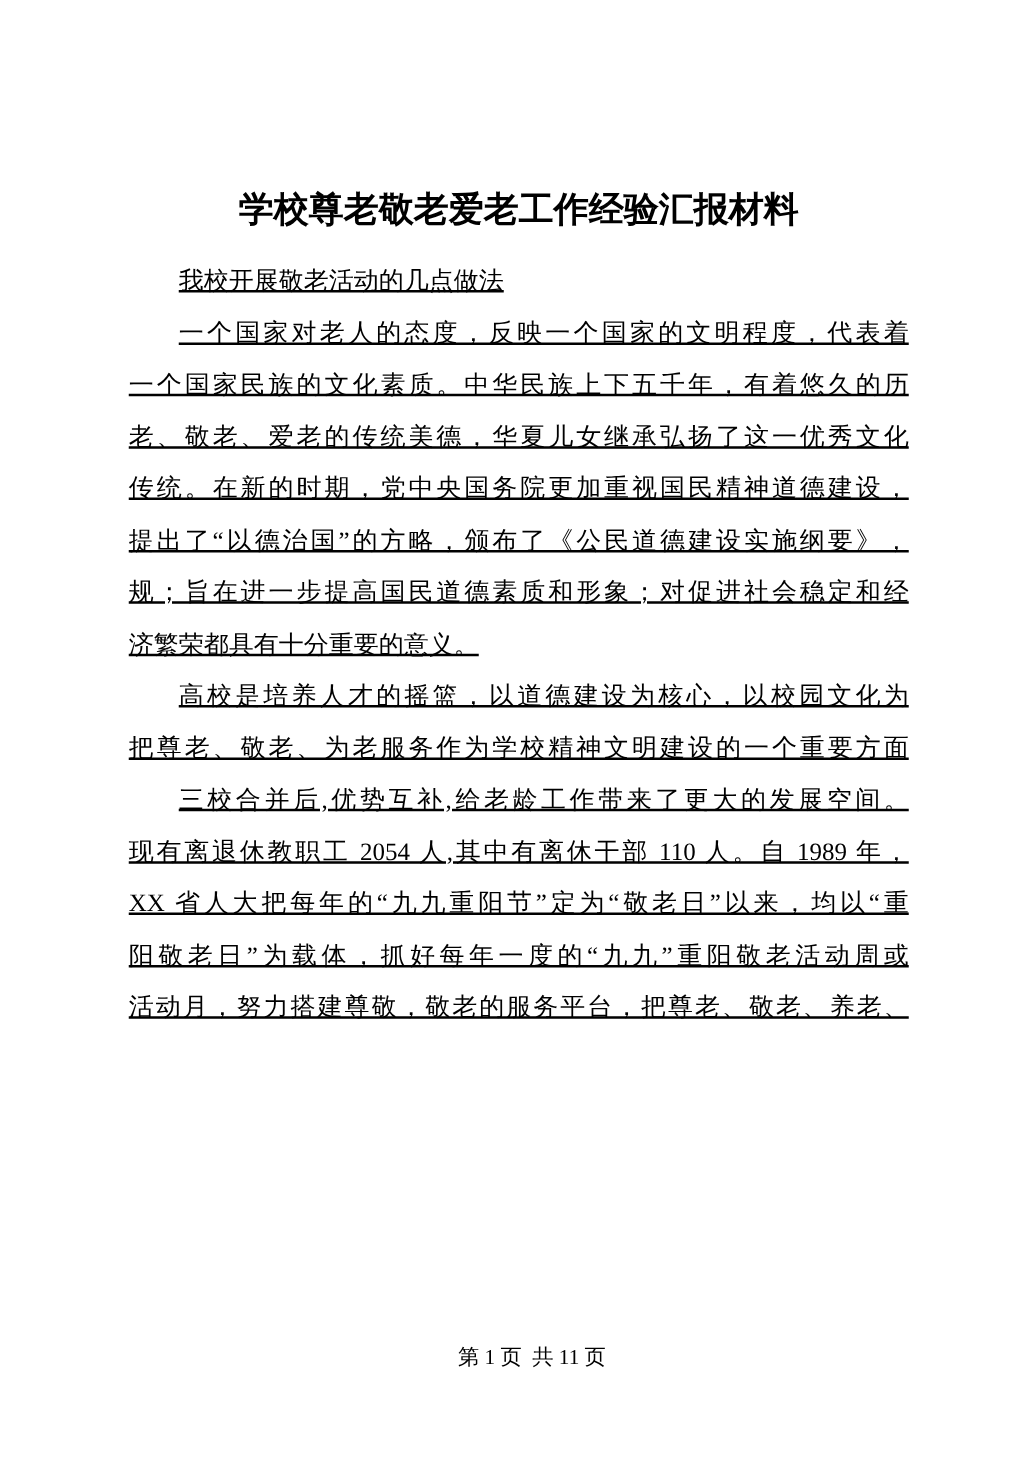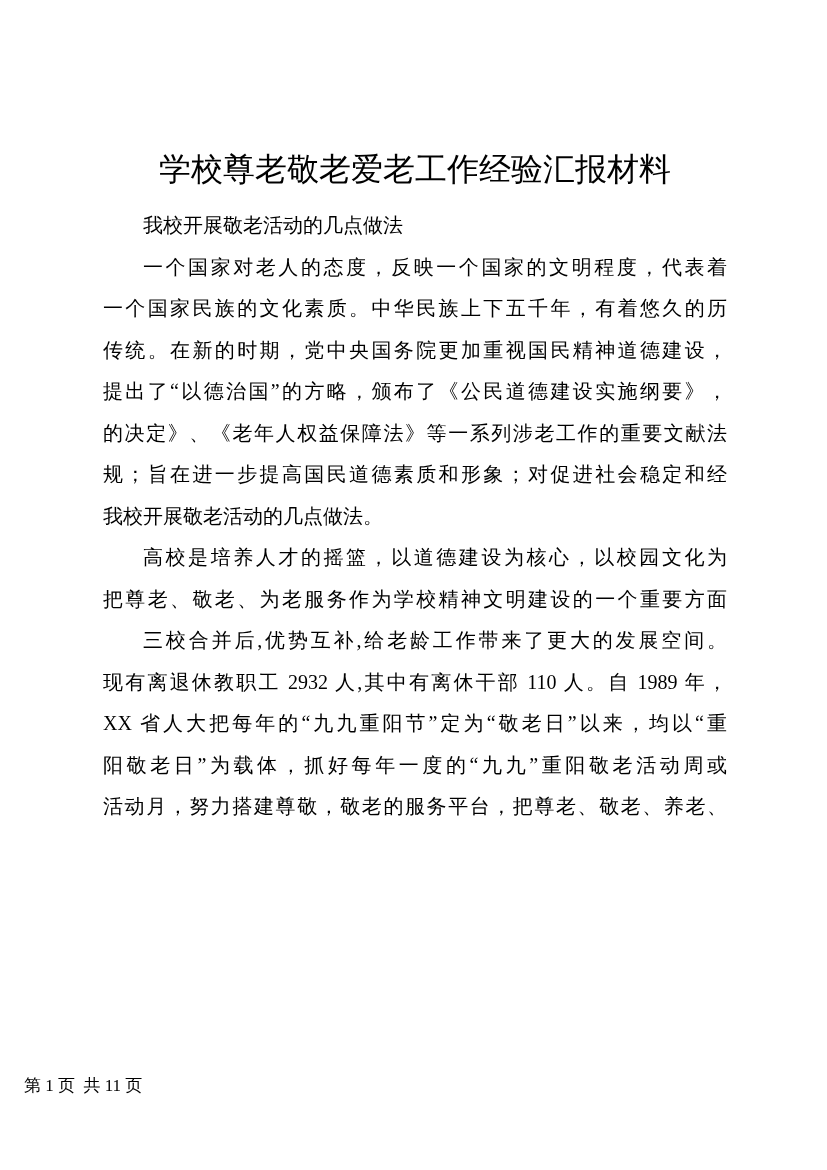--- a/index.html
+++ b/index.html
@@ -15,79 +15,81 @@
     position: relative;
     overflow: hidden;
   }
   .doc {
     position: absolute;
     left: 103px;
     top: 145px;
     width: 624px;
   }
   .title {
-    font-size: 32px;
-    font-weight: normal;
+    font-size: 28px;
+    font-weight: bold;
     text-align: center;
     line-height: 48px;
     margin: 0 0 12px 0;
     letter-spacing: 0px;
     white-space: nowrap;
   }
   .line {
     font-size: 20px;
     line-height: 41.5px;
     height: 41.5px;
     text-align: justify;
     overflow: visible;
+    text-decoration: underline;
   }
   .line.fill {
     text-align-last: justify;
   }
   .line.indent {
     text-indent: 2em;
   }
   .para {
     margin: 0;
     padding: 0;
   }
   .footer {
     position: absolute;
     left: 0;
     right: 0;
     top: 1076px;
+    text-align: center;
     font-size: 17px;
     line-height: 20px;
     white-space: pre;
     margin-left: 24px;
   }
 </style>
 </head>
 <body>
 
 <div class="doc">
   <h1 class="title">学校尊老敬老爱老工作经验汇报材料</h1>
   <div class="line indent">我校开展敬老活动的几点做法</div>
   <div id="document-body">
       <div class="para">
         <div class="line indent fill">一个国家对老人的态度，反映一个国家的文明程度，代表着</div>
         <div class="line fill">一个国家民族的文化素质。中华民族上下五千年，有着悠久的历</div>
+        <div class="line fill">老、敬老、爱老的传统美德，华夏儿女继承弘扬了这一优秀文化</div>
         <div class="line fill">传统。在新的时期，党中央国务院更加重视国民精神道德建设，</div>
         <div class="line fill">提出了“以德治国”的方略，颁布了《公民道德建设实施纲要》，</div>
-        <div class="line fill">的决定》、《老年人权益保障法》等一系列涉老工作的重要文献法</div>
         <div class="line fill">规；旨在进一步提高国民道德素质和形象；对促进社会稳定和经</div>
-        <div class="line">我校开展敬老活动的几点做法。</div>
+        <div class="line">济繁荣都具有十分重要的意义。</div>
       </div>
       <div class="para">
         <div class="line indent fill">高校是培养人才的摇篮，以道德建设为核心，以校园文化为</div>
         <div class="line fill">把尊老、敬老、为老服务作为学校精神文明建设的一个重要方面</div>
       </div>
       <div class="para">
         <div class="line indent fill">三校合并后,优势互补,给老龄工作带来了更大的发展空间。</div>
-        <div class="line fill">现有离退休教职工 2932 人,其中有离休干部 110 人。自 1989 年，</div>
+        <div class="line fill">现有离退休教职工 2054 人,其中有离休干部 110 人。自 1989 年，</div>
         <div class="line fill">XX 省人大把每年的“九九重阳节”定为“敬老日”以来，均以“重</div>
         <div class="line fill">阳敬老日”为载体，抓好每年一度的“九九”重阳敬老活动周或</div>
         <div class="line fill">活动月，努力搭建尊敬，敬老的服务平台，把尊老、敬老、养老、</div>
       </div>
     </div>
 </div>
 
 <div class="footer"><span>第 1 页  共 11 页</span></div>
 
 </body></html>

